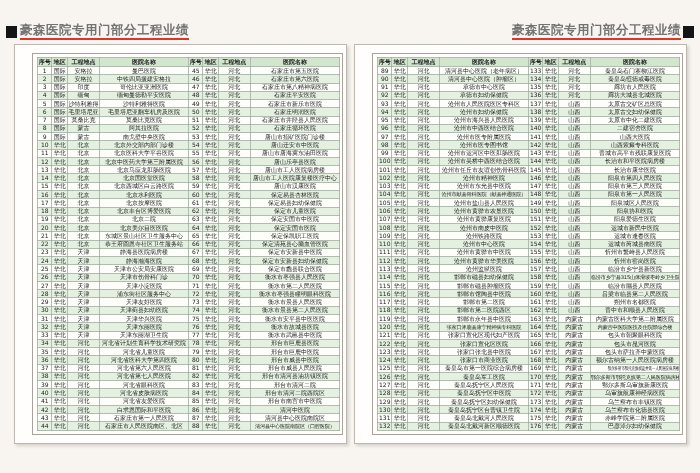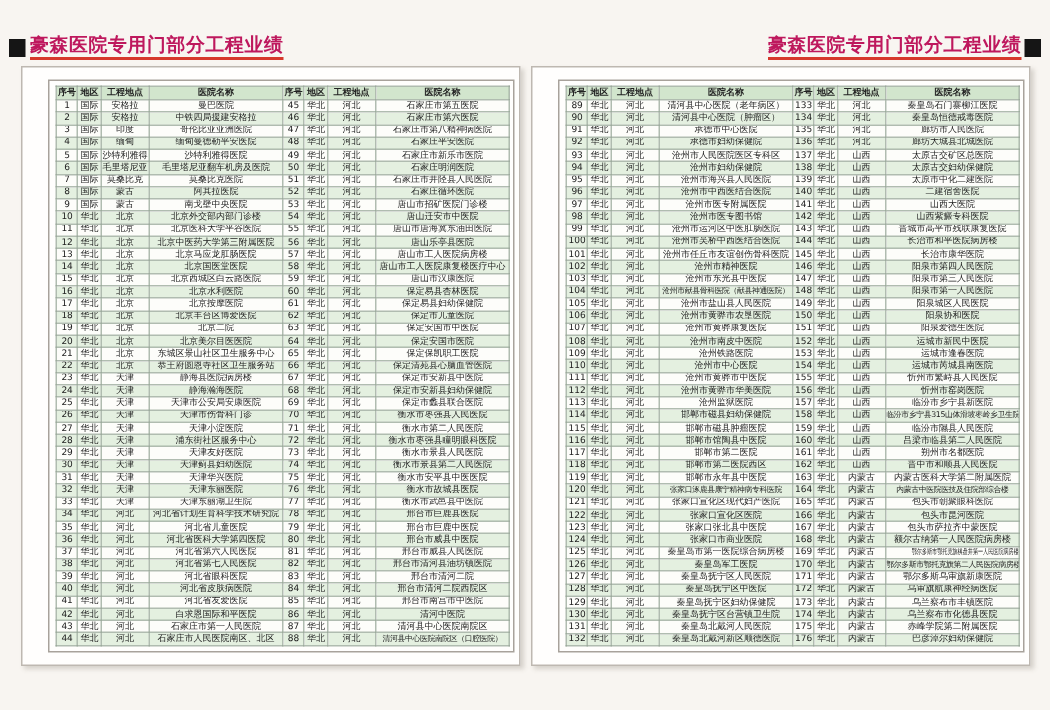--- a/index.html
+++ b/index.html
@@ -7,21 +7,21 @@
     width:700px;height:473px;overflow:hidden;position:relative;
     background:#f8f5f1;
     font-family:"DejaVu Sans",sans-serif;
     -webkit-font-smoothing:antialiased;
   }
   .bleed{position:absolute;width:11px;height:12px;background:#151515;top:26px;}
   .bleed.l{left:6px;}
   .bleed.r{right:6px;}
   .doc-title{
     position:absolute;top:23px;font-size:12.5px;font-weight:bold;
-    color:#be185d;letter-spacing:0.5px;line-height:14px;
+    color:#737373;letter-spacing:0.5px;line-height:14px;
     border-bottom:2px solid #d6382c;padding-bottom:1px;white-space:nowrap;
   }
   .doc-title.l{left:20px;}
   .doc-title.r{right:19px;}
   .page{
     position:absolute;top:44px;width:331px;height:398px;
     background:#fffefd;border:1px solid #beb8b1;
     box-shadow:2px 2px 3px rgba(90,80,70,.22);
   }
   .page.pl{left:14px;}

